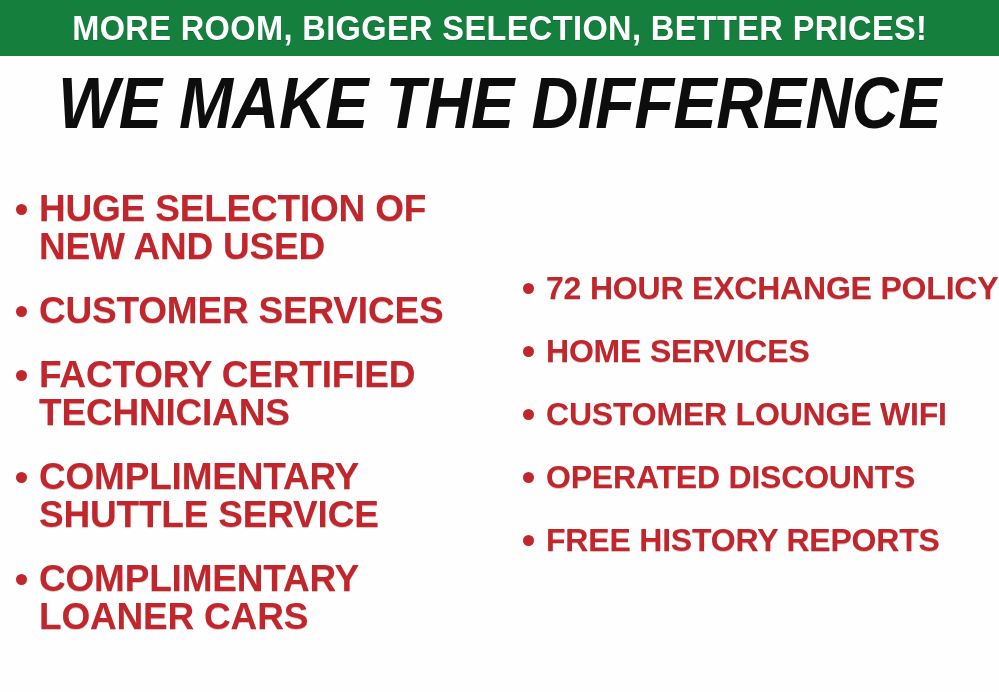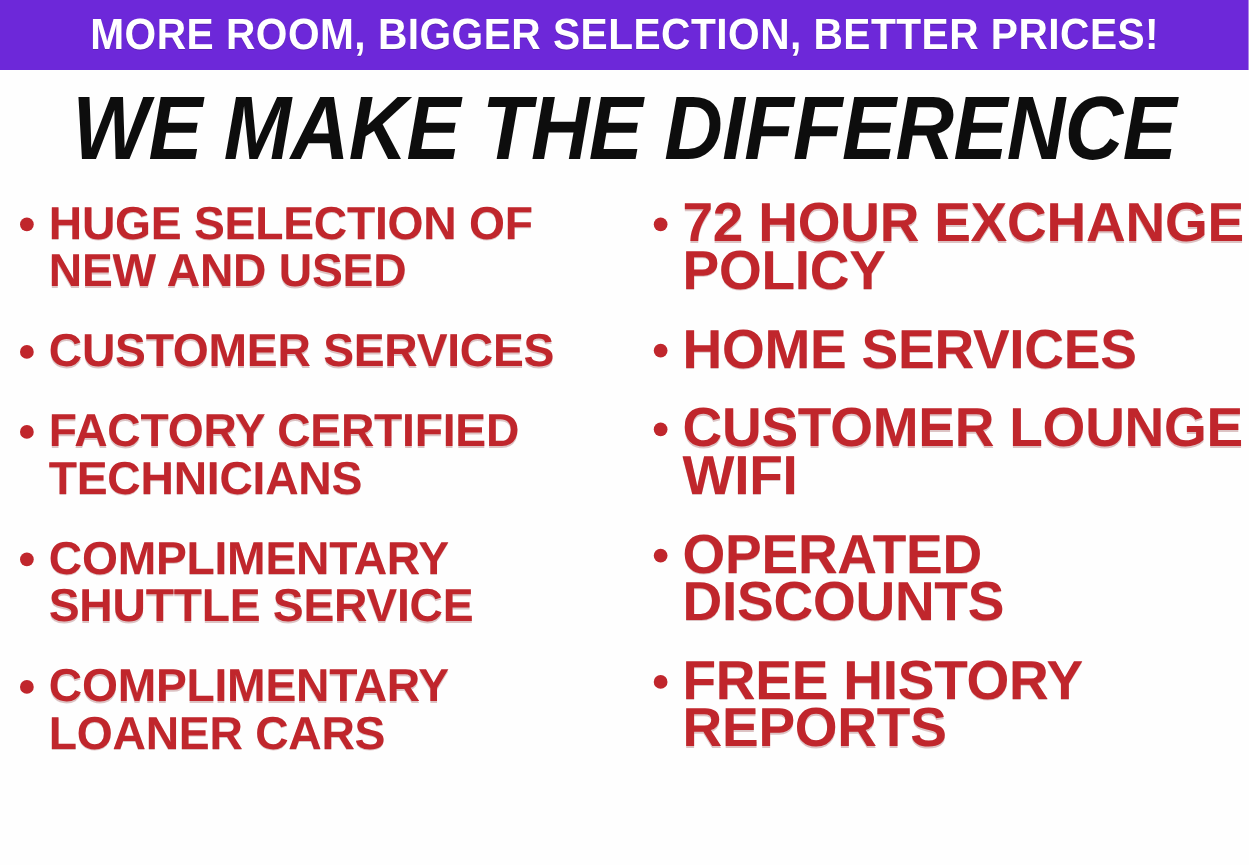--- a/index.html
+++ b/index.html
@@ -22,21 +22,21 @@
     box-sizing: border-box;
   }
 
   
   .banner {
     position: absolute;
     left: 0;
     top: 0;
     width: 999px;
     height: 56px;
-    background: #6d28d9;
+    background: #15803d;
     display: flex;
     align-items: center;
     justify-content: center;
     overflow: hidden;
   }
   .banner-text {
     color: #ffffff;
     font-family: "Liberation Sans Narrow", "Liberation Sans", sans-serif;
     font-weight: bold;
     font-size: 35px;
@@ -69,21 +69,21 @@
   }
 
   
   .columns {
     position: absolute;
     left: 0;
     top: 160px;
     width: 999px;
     height: 532px;
     display: flex;
-    align-items: flex-start;
+    align-items: center;
   }
   .col {
     position: relative;
     box-sizing: border-box;
   }
   .col-left {
     width: 505px;
     padding-left: 16px;
   }
   .col-right {
@@ -112,21 +112,21 @@
   .bullet-label {
     flex: 1 1 auto;
     color: #c0262c;
     font-family: "Liberation Sans", sans-serif;
     font-weight: bold;
     font-size: 37px;
     line-height: 38px;
     letter-spacing: -0.2px;
     text-shadow: 0 1px 0 rgba(120,20,25,0.25);
   }
-  .col-right .bullet-label { font-size: 44px; }
+  .col-right .bullet-label { font-size: 32px; }
 </style>
 </head>
 <body>
 
 <div class="poster">
 
   <div class="banner">
     <div class="banner-text">MORE ROOM, BIGGER SELECTION, BETTER PRICES!</div>
   </div>
 

